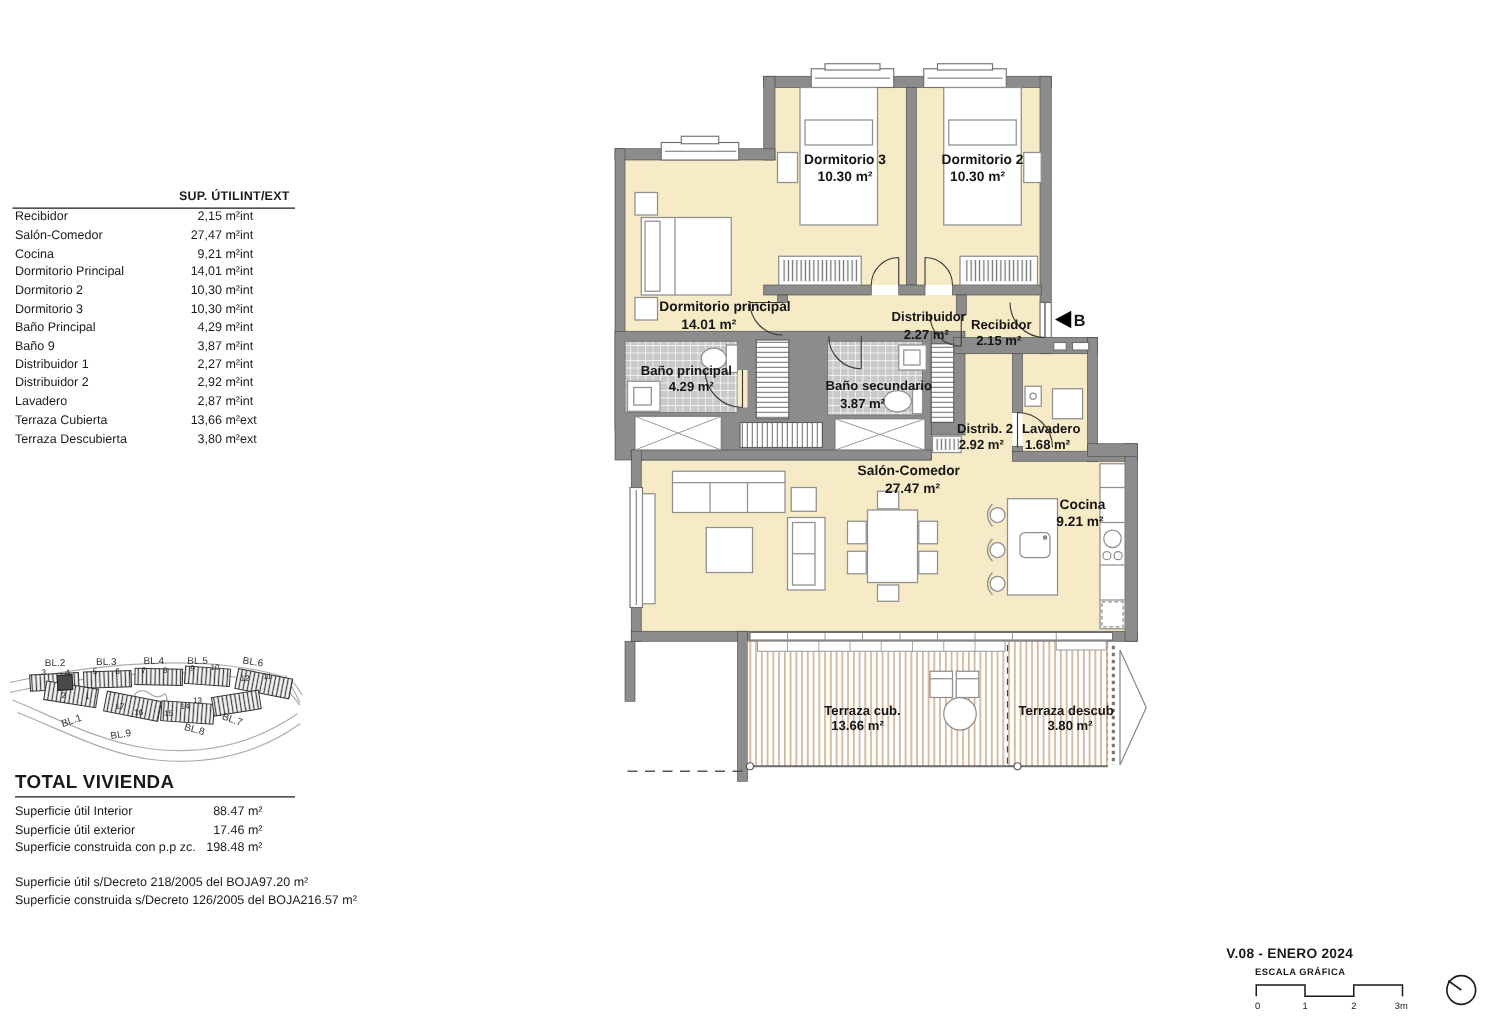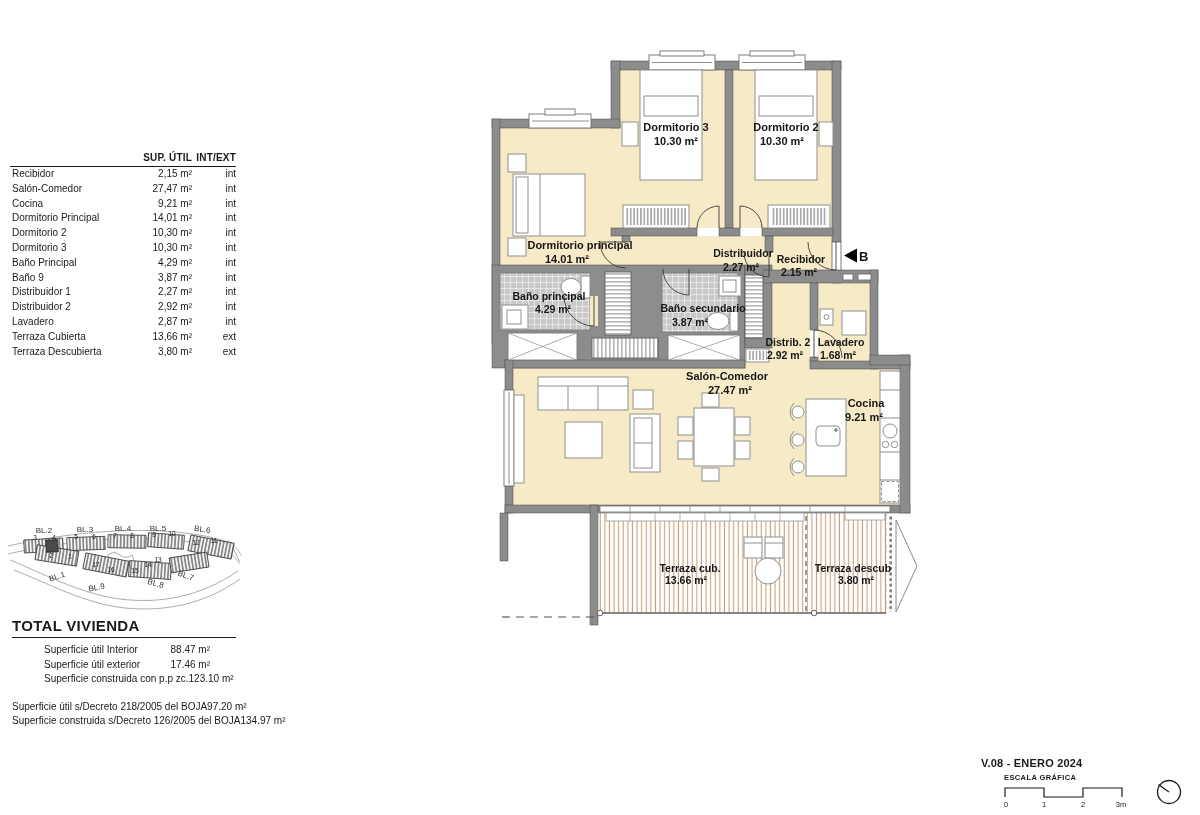--- a/index.html
+++ b/index.html
@@ -5,27 +5,27 @@
   html,body{margin:0;padding:0;background:#fff;width:1200px;height:815px;overflow:hidden;
     font-family:"Liberation Sans", sans-serif;color:#1a1a1a;}
   .abs{position:absolute;}
   
   #area-table{left:10px;top:152px;width:226px;font-size:10px;}
   #area-table .hdr{display:flex;font-weight:700;padding-bottom:3px;border-bottom:1px solid #1a1a1a;letter-spacing:.2px;}
   #area-table .row{display:flex;height:14.8px;line-height:14.8px;}
   #area-table .row:first-of-type{margin-top:5px;}
   .c-name{flex:1;text-align:left;padding-left:2px;white-space:nowrap;}
   .c-area{width:62px;text-align:right;white-space:nowrap;}
-  .c-type{width:44px;text-align:right;white-space:nowrap;}
+  .c-type{width:44px;text-align:left;white-space:nowrap;}
   
   #totals{left:12px;top:617px;width:224px;font-size:10px;}
   #totals .title{font-weight:700;font-size:15px;letter-spacing:.3px;padding-bottom:3px;border-bottom:1.3px solid #1a1a1a;margin-bottom:5px;}
   #totals .trow{display:flex;height:14.6px;line-height:14.6px;}
   #totals .t1 .tval{width:60px;text-align:right;}
-  #totals .t1{padding-right:26px;margin-left:32px;}
+  #totals .t1{padding-right:26px;}
   #totals .tlab{flex:1;white-space:nowrap;}
   #totals .tval{text-align:right;white-space:nowrap;}
   #totals .gap{height:13px;}
   
   #version{left:981px;top:757px;font-size:11px;font-weight:700;letter-spacing:.2px;}
   #escala{left:1004px;top:773px;font-size:7.5px;font-weight:700;letter-spacing:.4px;}
   
   text{font-family:"Liberation Sans", sans-serif;}
   .plab{font-weight:700;fill:#161616;}
   .s11{font-size:11px;} .s10{font-size:10.5px;}
@@ -115,31 +115,31 @@
     <div class="trow">
         <span class="tlab">Superficie útil Interior</span>
         <span class="tval">88.47 m²</span>
       </div>
     <div class="trow">
         <span class="tlab">Superficie útil exterior</span>
         <span class="tval">17.46 m²</span>
       </div>
     <div class="trow">
         <span class="tlab">Superficie construida con p.p zc.</span>
-        <span class="tval">123.10 m²</span>
+        <span class="tval">198.48 m²</span>
       </div>
   </div>
   <div class="gap"></div>
   <div class="trow">
       <span class="tlab">Superficie útil s/Decreto 218/2005 del BOJA</span>
       <span class="tval">97.20 m²</span>
     </div>
   <div class="trow">
       <span class="tlab">Superficie construida s/Decreto 126/2005 del BOJA</span>
-      <span class="tval">134.97 m²</span>
+      <span class="tval">216.57 m²</span>
     </div>
 </div>
 
 <div id="version" class="abs">V.08 - ENERO 2024</div>
 <div id="escala" class="abs">ESCALA GRÁFICA</div>
 
 <svg class="abs" style="left:0;top:0" width="1200" height="815" viewBox="0 0 1200 815">
   <defs>
     <pattern id="tiles" width="6" height="6" patternUnits="userSpaceOnUse">
       <rect width="6" height="6" fill="#c9c9c9"></rect>

